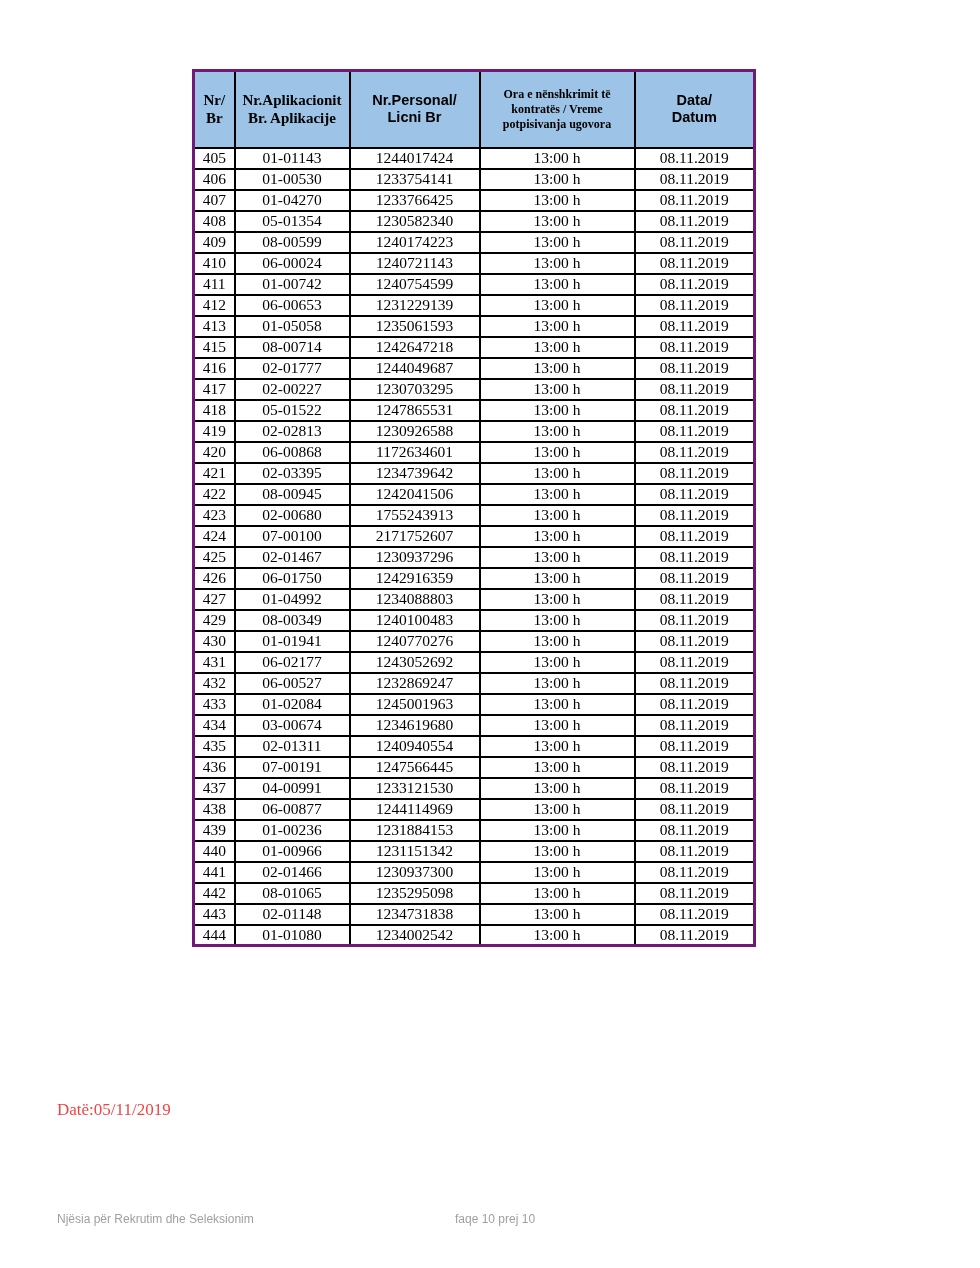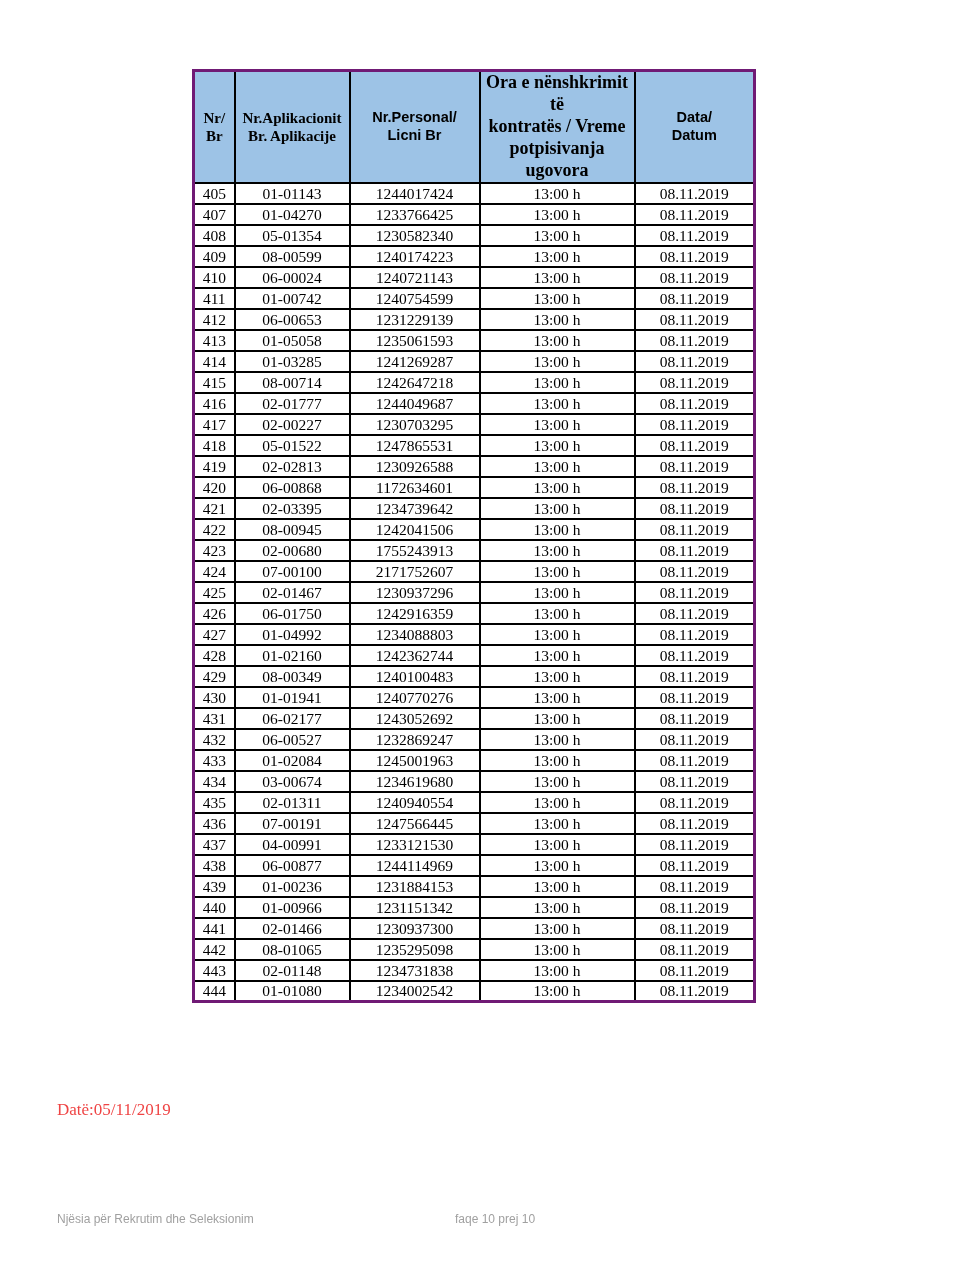--- a/index.html
+++ b/index.html
@@ -31,21 +31,21 @@
   .contracts thead th {
     background: #9dc3e6;
     height: 77px;
     font-weight: bold;
     font-size: 15px;
     line-height: 1.22;
     white-space: pre-line;
   }
   .contracts th.hdr-serif { font-family: "Liberation Serif", serif; }
   .contracts th.hdr-sans  { font-family: "Liberation Sans", sans-serif; font-size: 14.5px; }
-  .contracts th.hdr-small { font-size: 18px; }
+  .contracts th.hdr-small { font-size: 12px; }
   .contracts tbody td {
     height: 21px;
     font-size: 15.5px;
     line-height: 1;
     background: #fff;
   }
   .col-nr   { width: 41px;  }
   .col-app  { width: 115px; }
   .col-pers { width: 130px; }
   .col-time { width: 155px; }
@@ -99,20 +99,27 @@
     </thead>
     <tbody id="table-body">
         <tr>
           <td>405</td>
           <td>01-01143</td>
           <td>1244017424</td>
           <td>13:00 h</td>
           <td>08.11.2019</td>
         </tr>
         <tr>
+          <td>406</td>
+          <td>01-00530</td>
+          <td>1233754141</td>
+          <td>13:00 h</td>
+          <td>08.11.2019</td>
+        </tr>
+        <tr>
           <td>407</td>
           <td>01-04270</td>
           <td>1233766425</td>
           <td>13:00 h</td>
           <td>08.11.2019</td>
         </tr>
         <tr>
           <td>408</td>
           <td>05-01354</td>
           <td>1230582340</td>
@@ -148,27 +155,20 @@
           <td>08.11.2019</td>
         </tr>
         <tr>
           <td>413</td>
           <td>01-05058</td>
           <td>1235061593</td>
           <td>13:00 h</td>
           <td>08.11.2019</td>
         </tr>
         <tr>
-          <td>414</td>
-          <td>01-03285</td>
-          <td>1241269287</td>
-          <td>13:00 h</td>
-          <td>08.11.2019</td>
-        </tr>
-        <tr>
           <td>415</td>
           <td>08-00714</td>
           <td>1242647218</td>
           <td>13:00 h</td>
           <td>08.11.2019</td>
         </tr>
         <tr>
           <td>416</td>
           <td>02-01777</td>
           <td>1244049687</td>
@@ -242,27 +242,20 @@
           <td>426</td>
           <td>06-01750</td>
           <td>1242916359</td>
           <td>13:00 h</td>
           <td>08.11.2019</td>
         </tr>
         <tr>
           <td>427</td>
           <td>01-04992</td>
           <td>1234088803</td>
-          <td>13:00 h</td>
-          <td>08.11.2019</td>
-        </tr>
-        <tr>
-          <td>428</td>
-          <td>01-02160</td>
-          <td>1242362744</td>
           <td>13:00 h</td>
           <td>08.11.2019</td>
         </tr>
         <tr>
           <td>429</td>
           <td>08-00349</td>
           <td>1240100483</td>
           <td>13:00 h</td>
           <td>08.11.2019</td>
         </tr>

